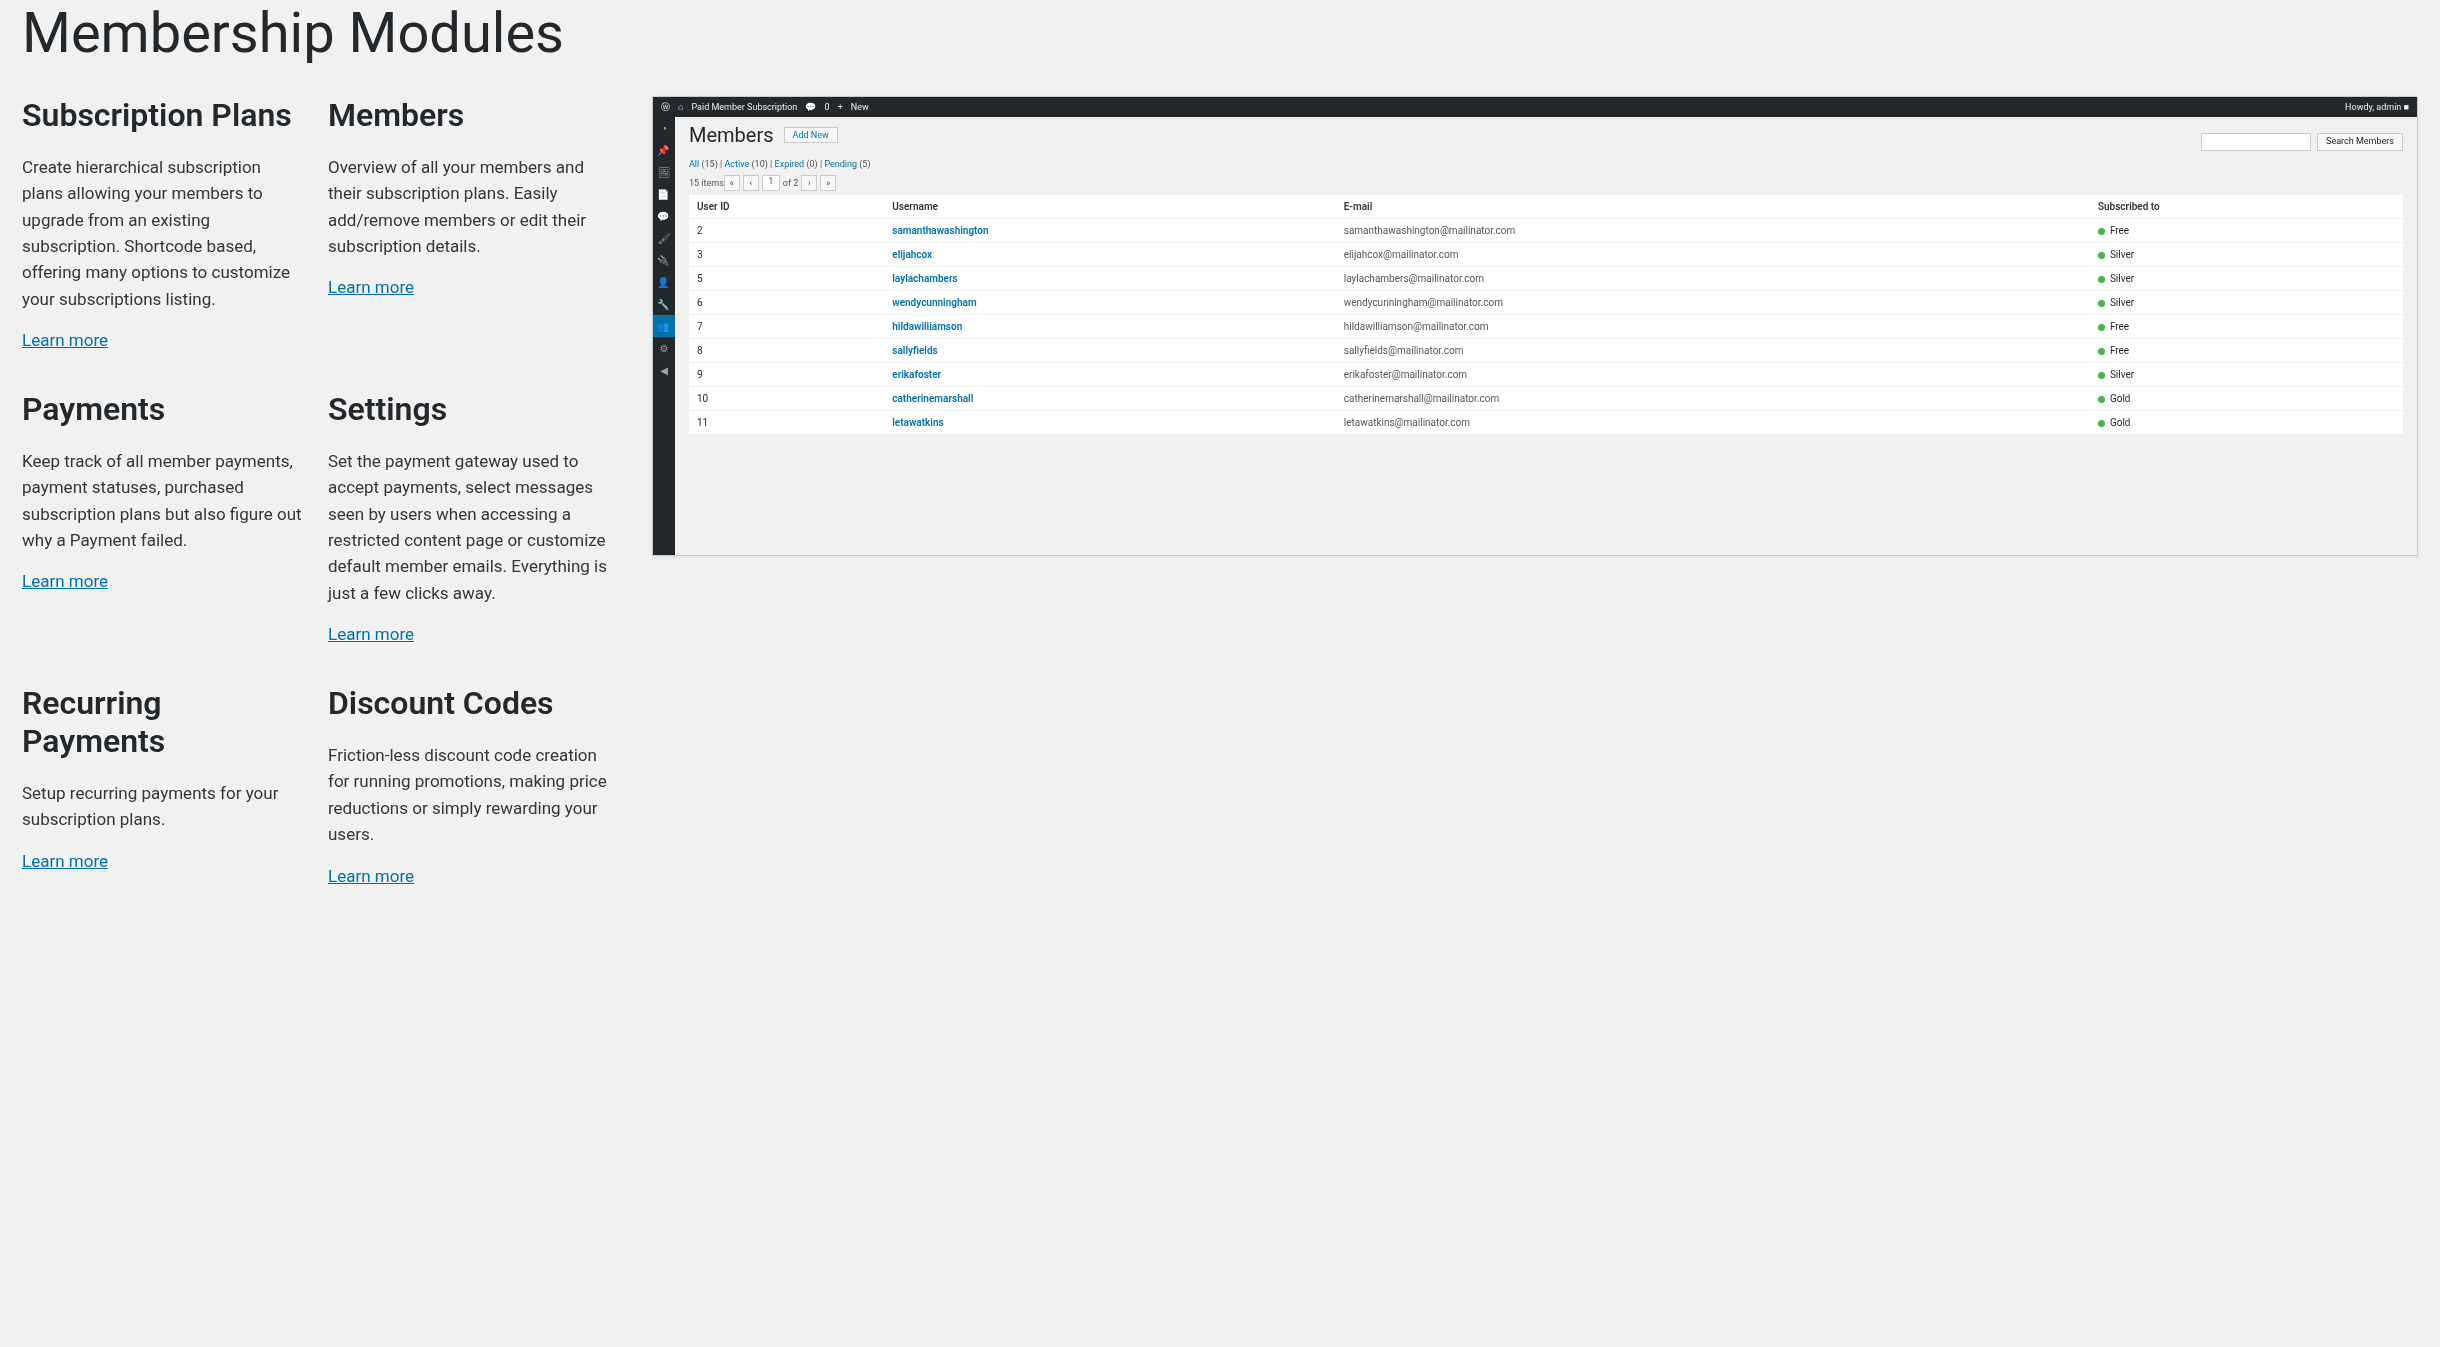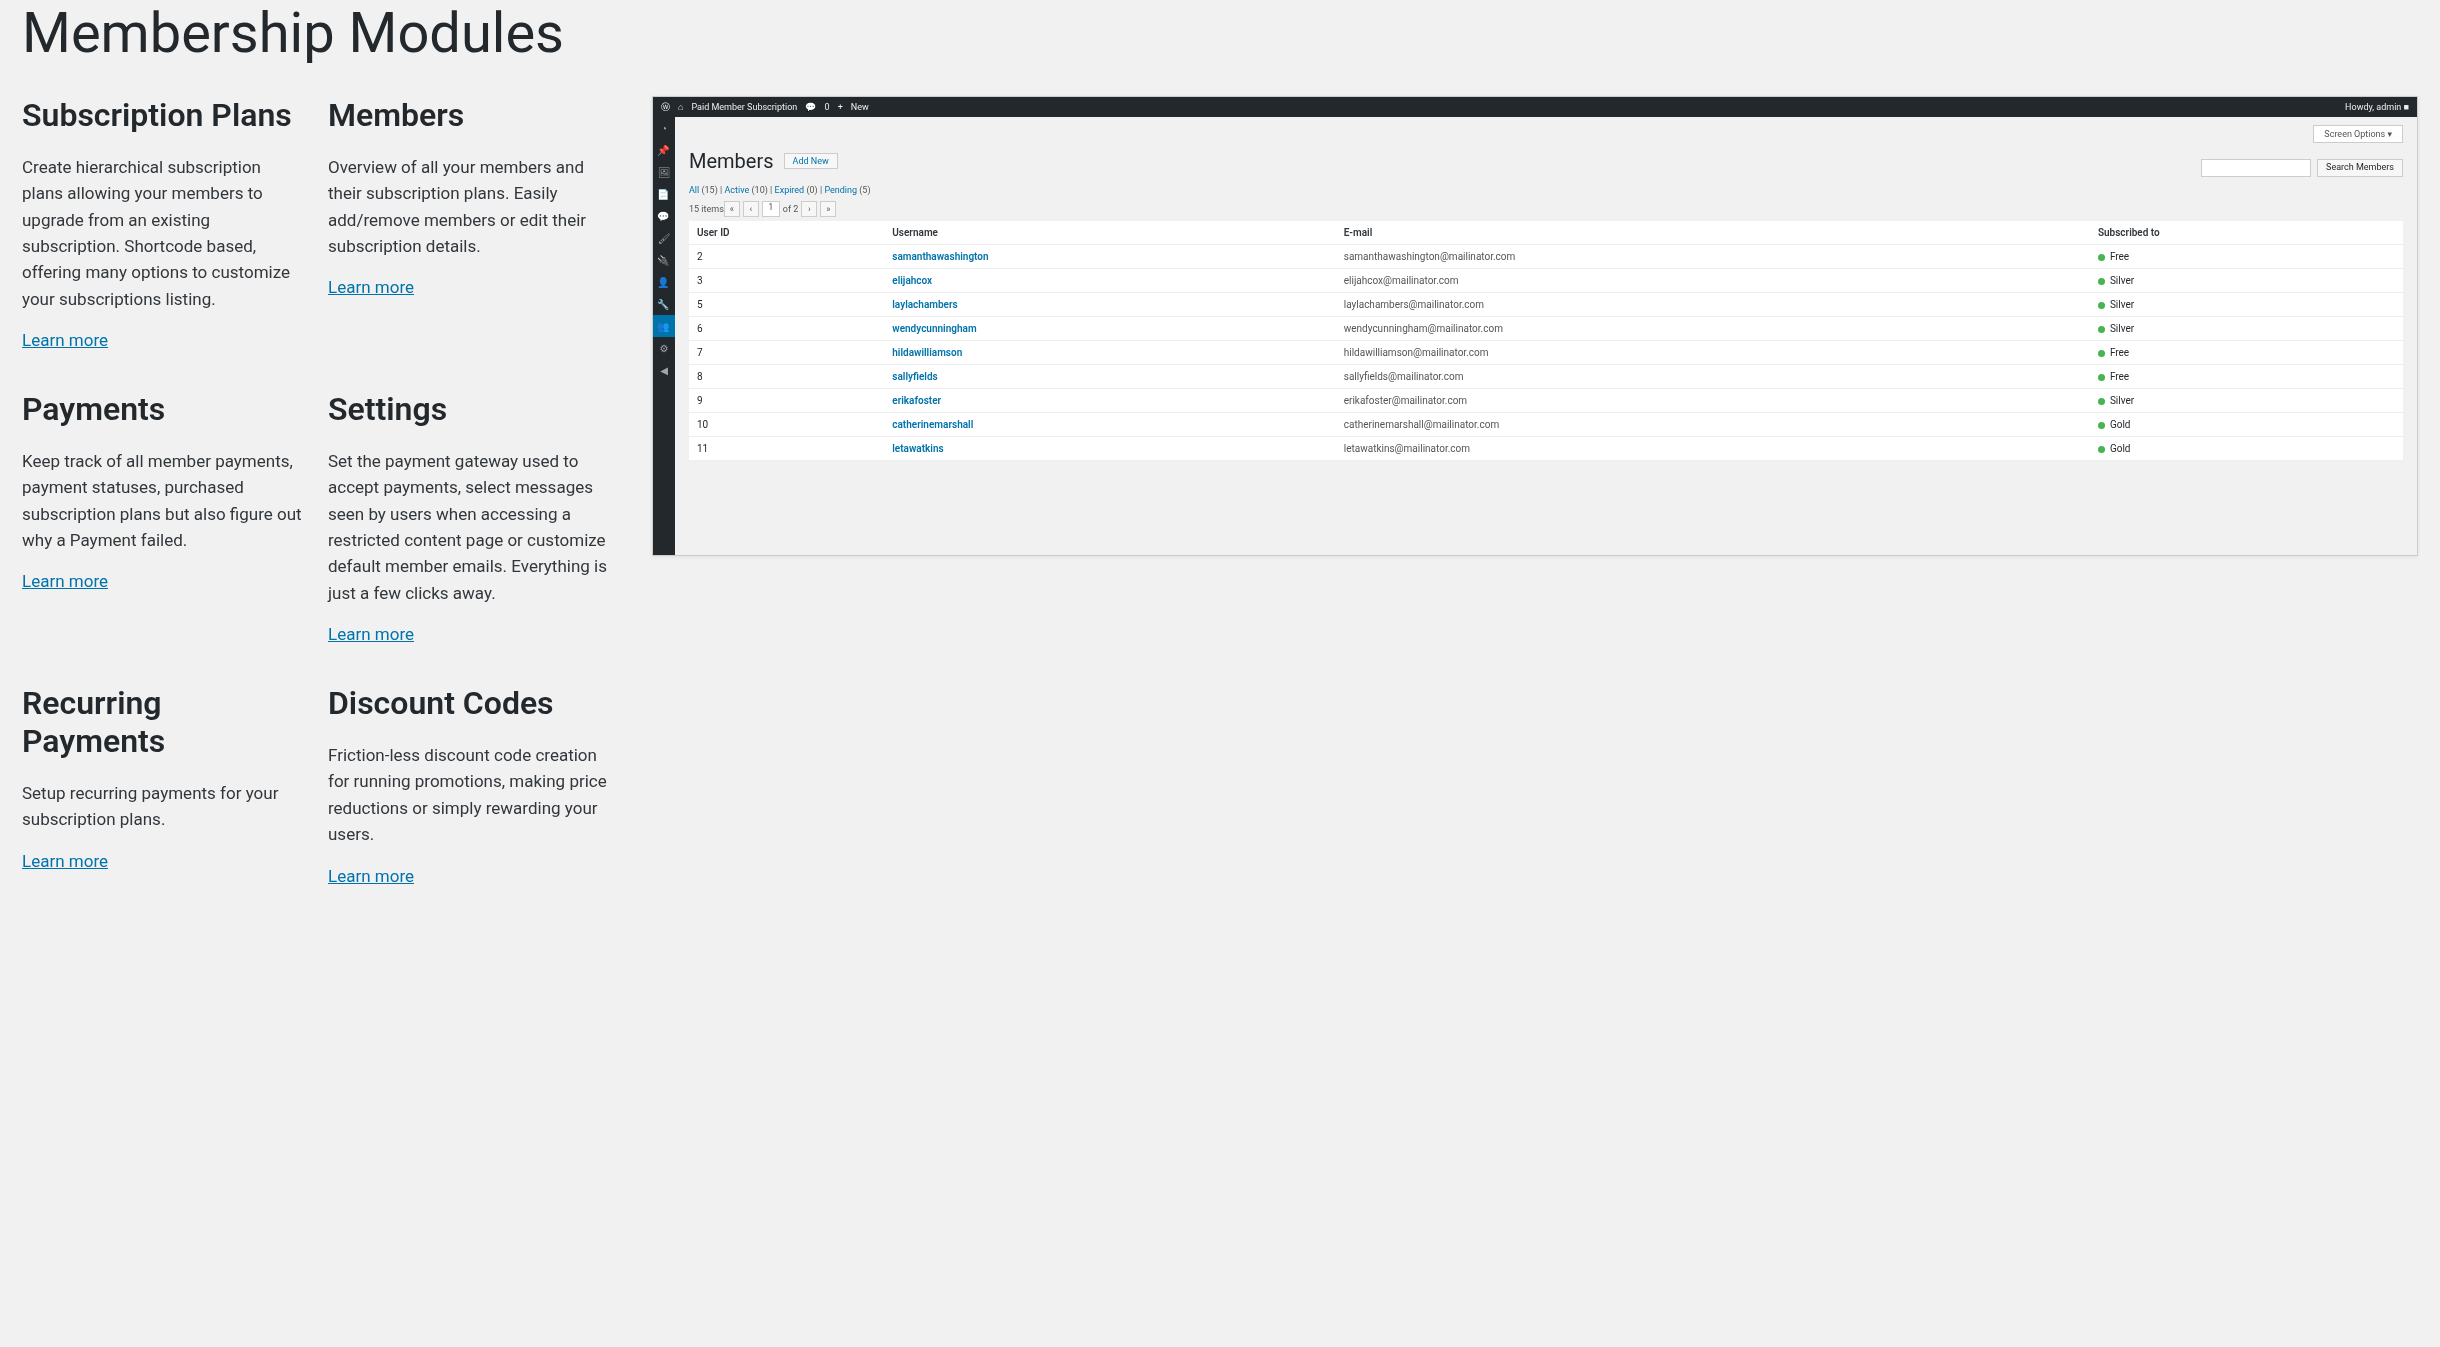--- a/index.html
+++ b/index.html
@@ -184,23 +184,20 @@
         <div class="ss-icon">💬</div>
         <div class="ss-icon">🖌</div>
         <div class="ss-icon">🔌</div>
         <div class="ss-icon">👤</div>
         <div class="ss-icon">🔧</div>
         <div class="ss-icon active">👥</div>
         <div class="ss-icon">⚙</div>
         <div class="ss-icon">◀</div>
       </div>
       <div class="ss-main">
-        <div class="ss-top-actions">
-          <span class="ss-screen-options">Screen Options ▾</span>
-        </div>
         <div class="ss-page-head">
           <span class="ss-page-title">Members</span>
           <span class="ss-addnew">Add New</span>
         </div>
         <div class="ss-search-row">
           <span class="ss-search-input"></span>
           <span class="ss-search-btn">Search Members</span>
         </div>
         <div class="ss-filters">
           <a>All</a>

